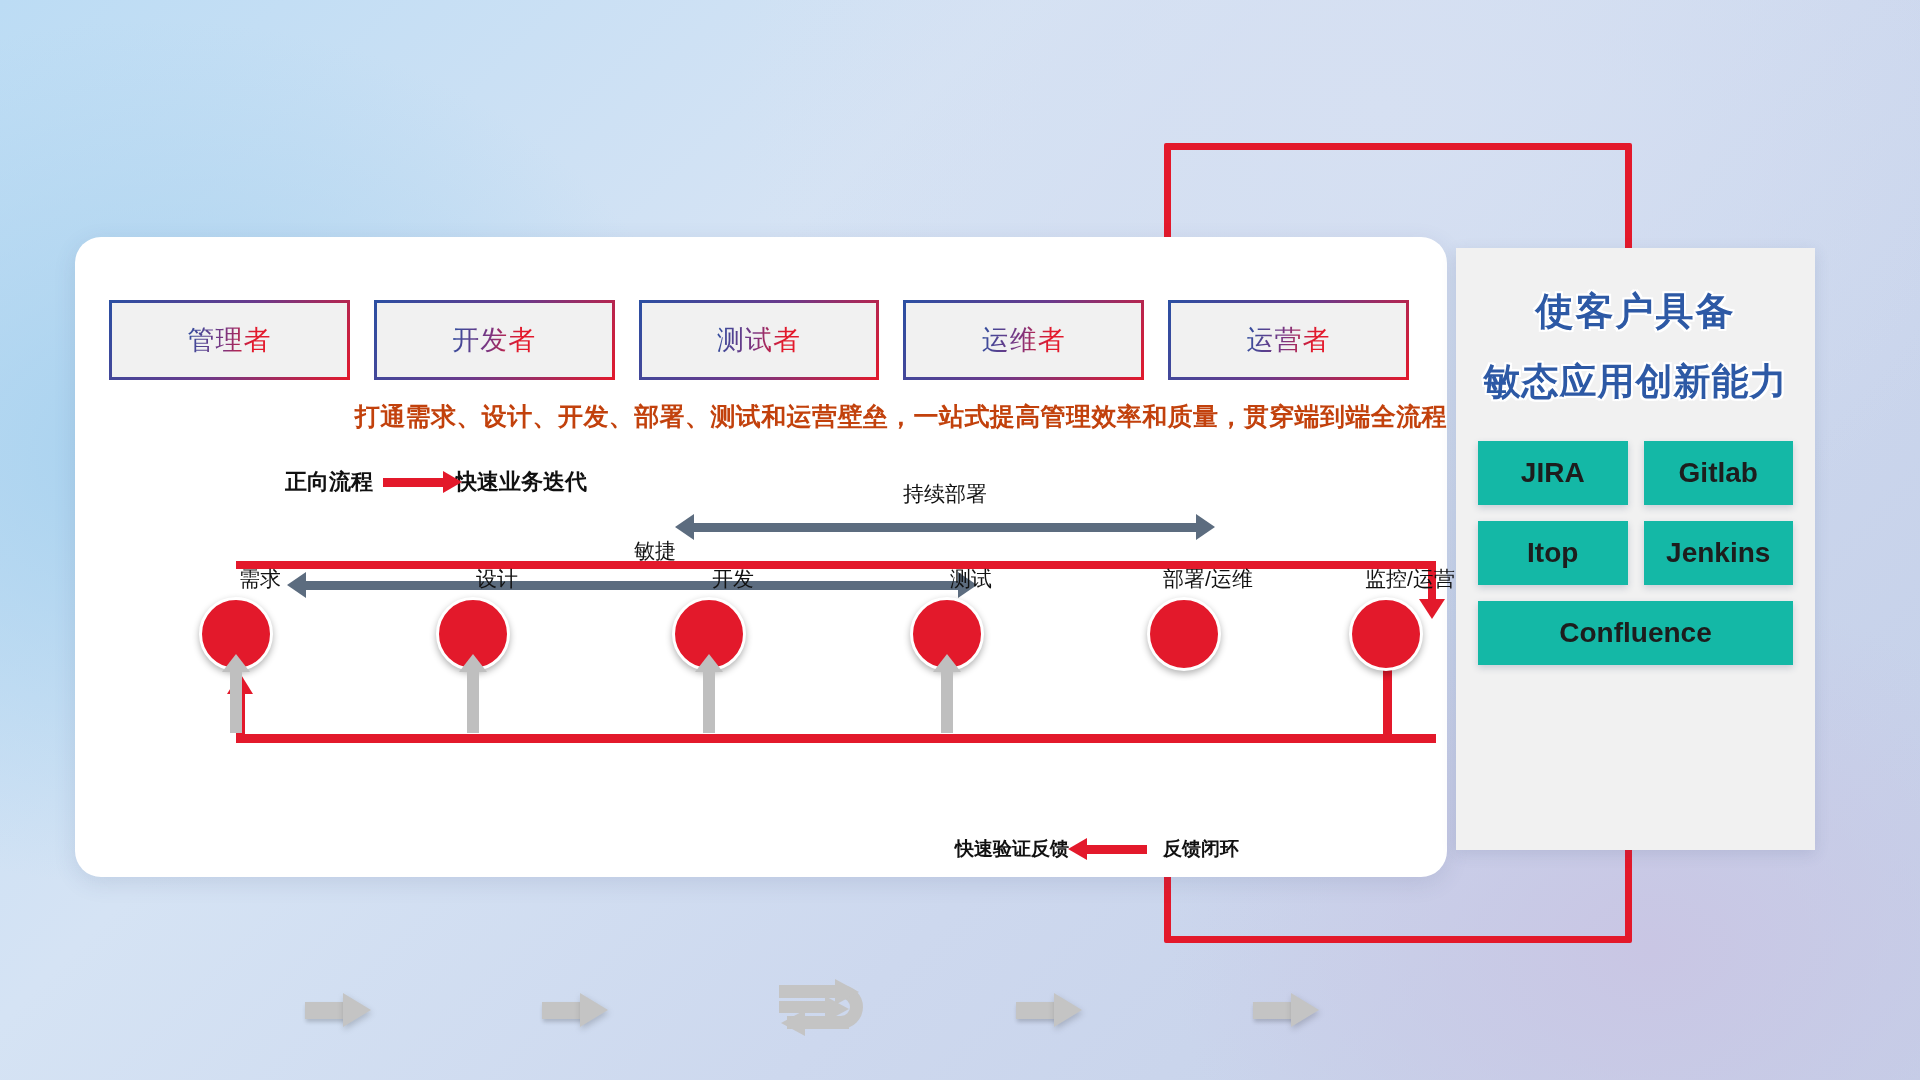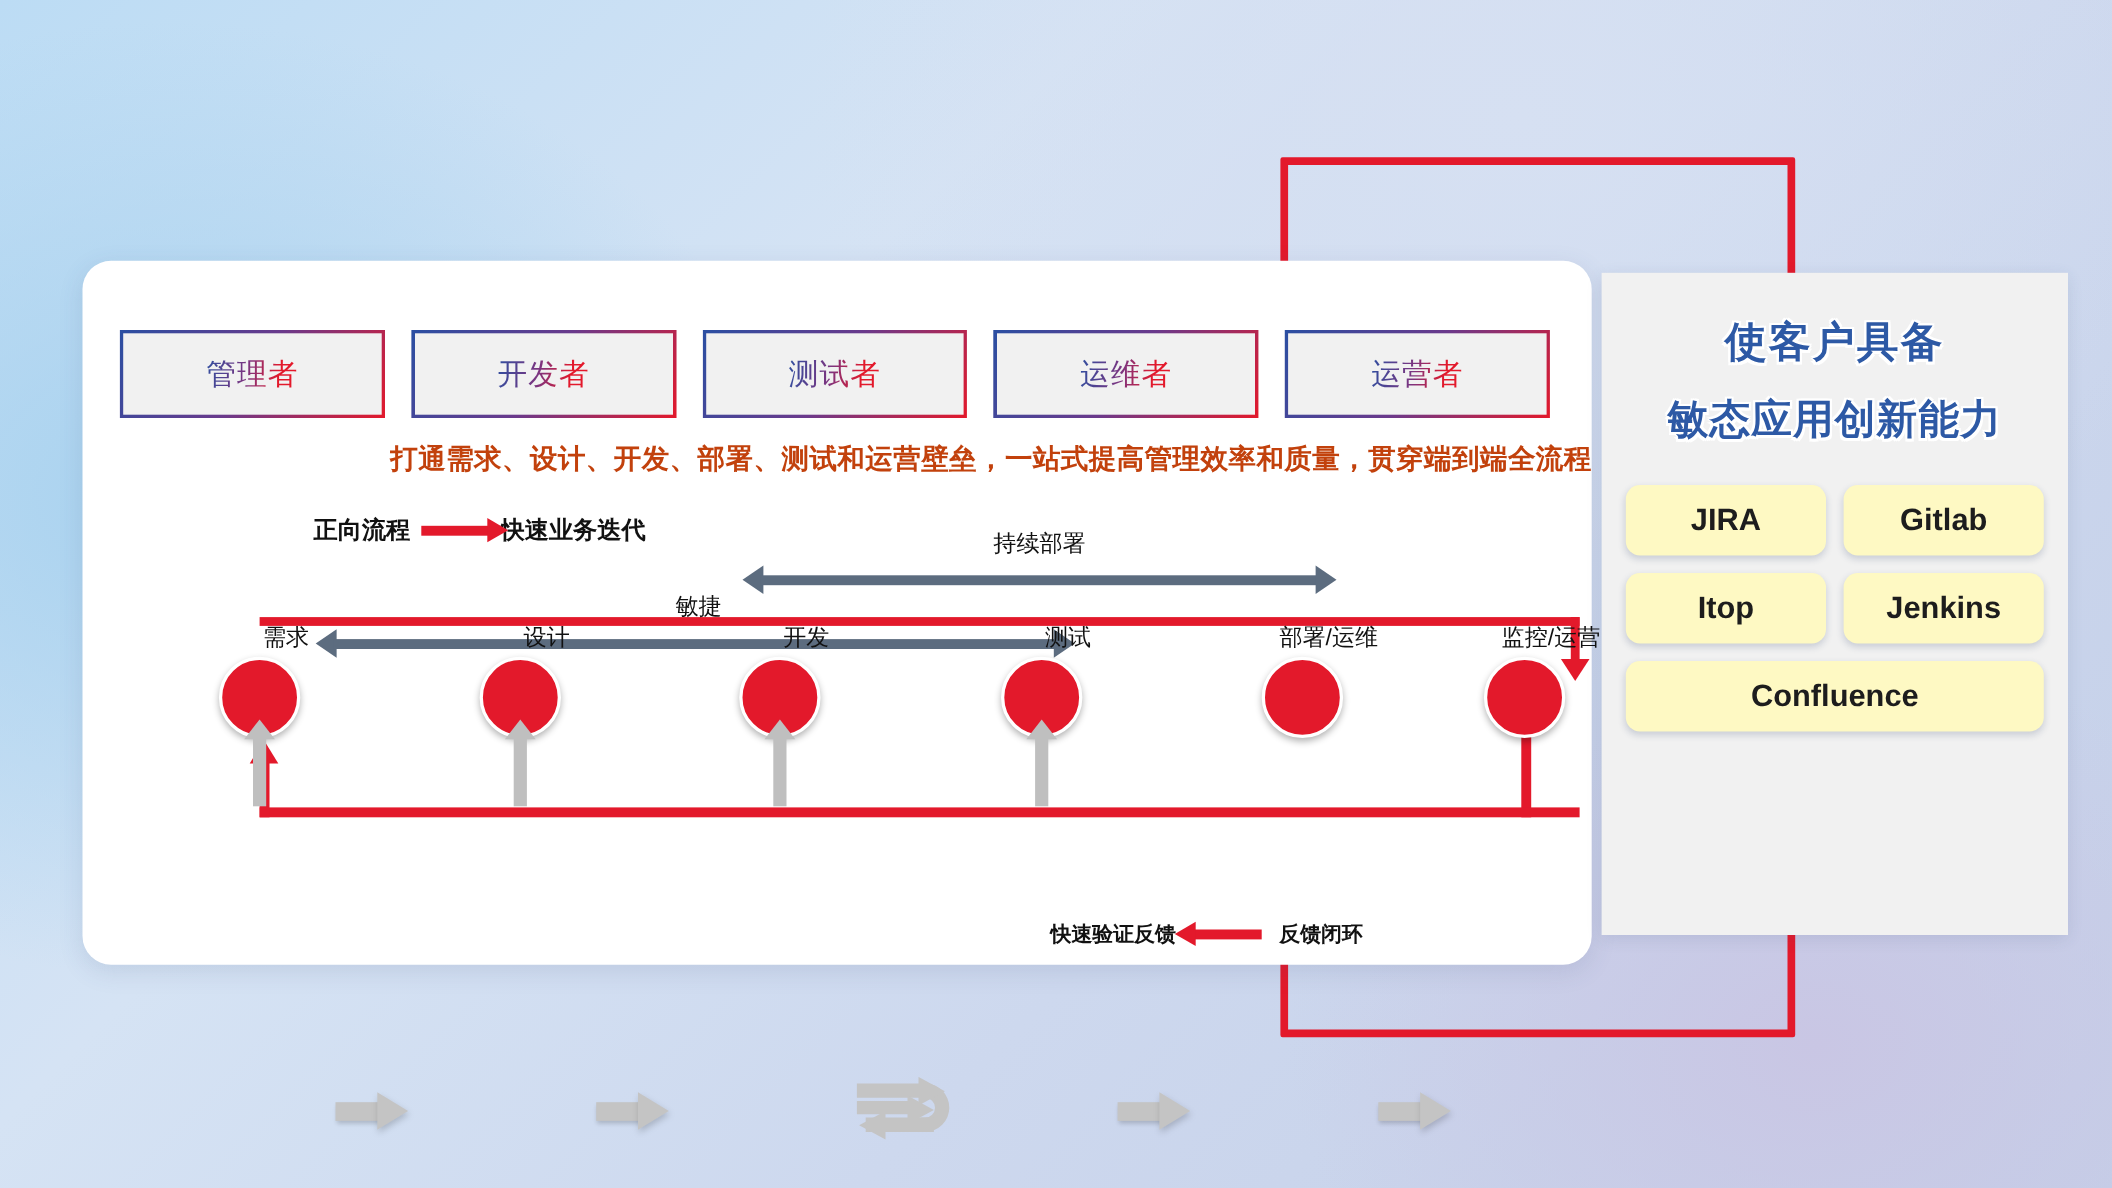--- a/index.html
+++ b/index.html
@@ -126,21 +126,21 @@
   .span-label {
     position: absolute;
     font-size: 21px; font-weight: 500; color: #111;
     transform: translateX(-50%);
     white-space: nowrap;
   }
 
   #cd-arrow  { left: 600px; top: 277px; width: 540px; }
   #cd-label  { left: 870px; top: 243px; }
   #agile-arrow { left: 212px; top: 335px; width: 690px; }
-  #agile-label { left: 560px; top: 300px; }
+  #agile-label { left: 580px; top: 300px; }
 
   
   .loop-top   { position: absolute; left: 161px; top: 324px; width: 1200px; height: 8px; background: #e3192b; }
   .loop-right { position: absolute; left: 1353px; top: 324px; width: 8px; height: 40px; background: #e3192b; }
   .loop-right::after {
     content: ""; position: absolute; left: -9px; bottom: -18px;
     border-top: 20px solid #e3192b;
     border-left: 13px solid transparent;
     border-right: 13px solid transparent;
   }
@@ -194,21 +194,21 @@
     filter: drop-shadow(1px 3px 3px rgba(0,0,0,0.18));
   }
 
   
   .uturn { position: absolute; left: 700px; top: 382px; width: 120px; height: 70px; }
 
   
   .panel {
     position: absolute;
     left: 1456px; top: 248px;
-    width: 424px; height: 602px;
+    width: 359px; height: 602px;
     background: #f1f1f1;
     box-shadow: 0 4px 14px rgba(60,80,120,0.14);
   }
   .panel-title {
     text-align: center;
     color: #2d59a5;
     font-size: 38px;
     font-weight: bold;
     letter-spacing: 2px;
     text-shadow:
@@ -217,22 +217,22 @@
   }
   .panel-title.l1 { margin-top: 38px; }
   .panel-title.l2 { margin-top: 20px; font-size: 37px; letter-spacing: 1px; }
 
   .tools {
     margin: 34px 22px 0 22px;
     display: flex; flex-wrap: wrap; gap: 16px;
   }
   .tool {
     height: 64px;
-    background: #fef9c3;
-    border-radius: 13px;
+    background: #14b8a6;
+    border-radius: 0;
     box-shadow: 0 3px 7px rgba(40,60,100,0.20);
     display: flex; align-items: center; justify-content: center;
     font-size: 28px; font-weight: bold; color: #1d1d1d;
   }
   .tool.half { width: calc(50% - 8px); }
   .tool.full { width: 100%; }
 </style>
 </head>
 <body>
 

